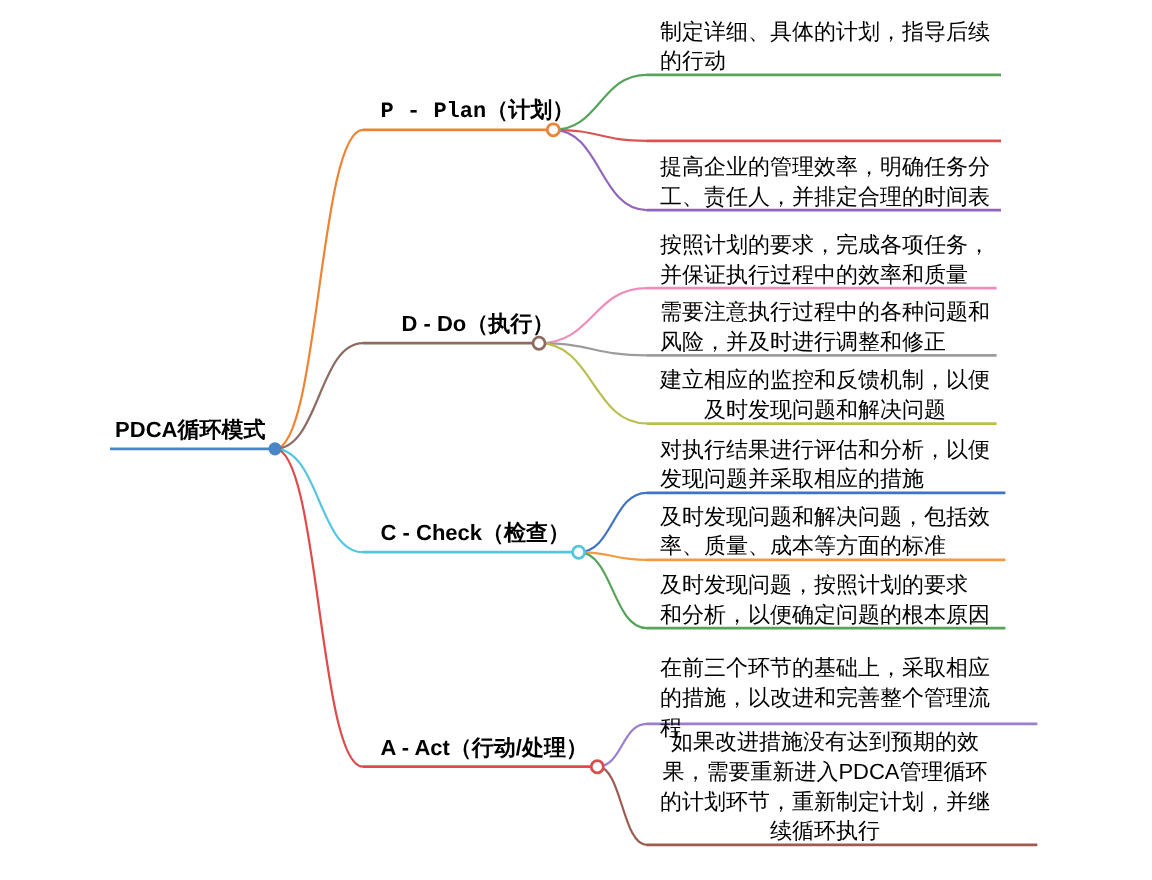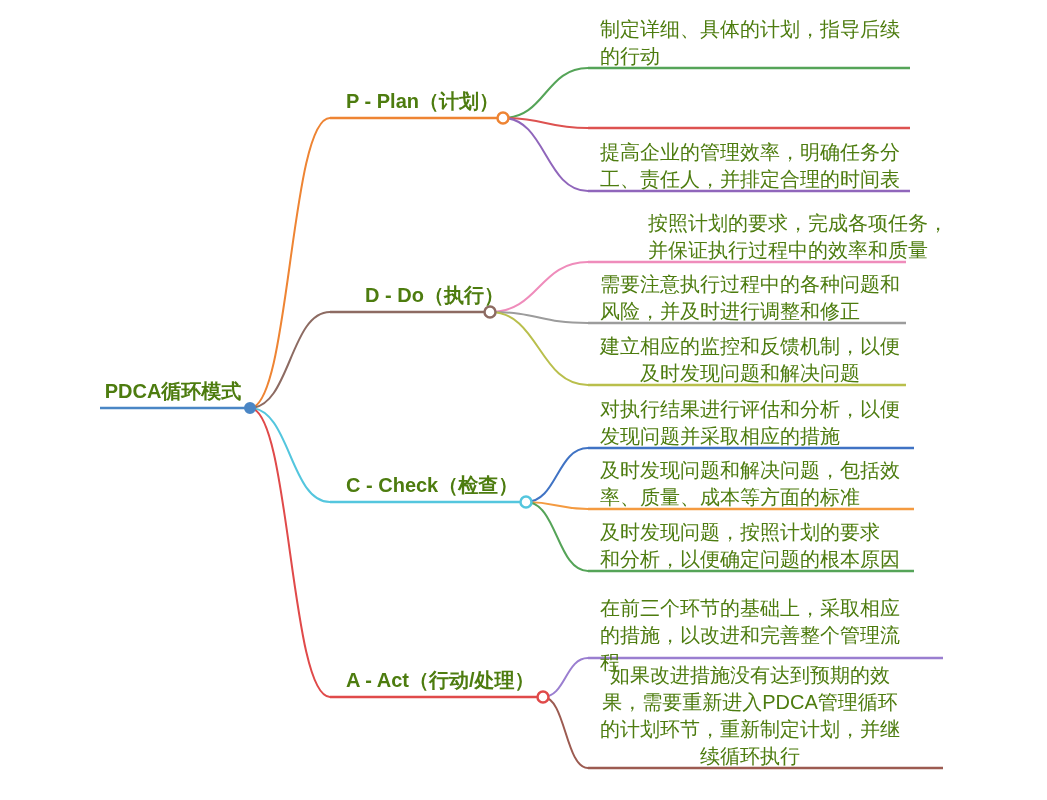--- a/index.html
+++ b/index.html
@@ -3,21 +3,21 @@
 <meta charset="utf-8">
 <style>
   html,body{margin:0;padding:0;background:#ffffff;}
   .canvas{
     position:relative;width:1047px;height:800px;background:#ffffff;overflow:hidden;
     font-family:"Liberation Sans","DejaVu Sans",sans-serif;
   }
   .canvas svg{position:absolute;left:0;top:0;}
   #nodes{position:absolute;left:0;top:0;width:100%;height:100%;pointer-events:none;}
   .label{
-    position:absolute;color:#4d7c0f;font-size:20px;line-height:27px;
+    position:absolute;color:#000000;font-size:20px;line-height:27px;
     white-space:pre;pointer-events:auto;
   }
   .root-label,.branch-label{font-weight:700;}
   .leaf-label{font-weight:400;}
 </style>
 </head>
 <body>
 
 <div class="canvas">
   <svg id="links" width="1047" height="800" viewBox="0 0 1047 800">
@@ -53,27 +53,27 @@
       <line x1="330" y1="697" x2="538" y2="697" stroke="#e04a4a" stroke-width="2.5"></line>
       <path d="M 543 697 C 565.5 697, 565.5 658, 588 658" stroke="#9a7ed0" stroke-width="2" fill="none" stroke-linecap="round"></path>
       <line x1="588" y1="658" x2="943" y2="658" stroke="#9a7ed0" stroke-width="2.5"></line>
       <path d="M 543 697 C 565.5 697, 565.5 768, 588 768" stroke="#9c5b51" stroke-width="2" fill="none" stroke-linecap="round"></path>
       <line x1="588" y1="768" x2="943" y2="768" stroke="#9c5b51" stroke-width="2.5"></line>
       <circle cx="543" cy="697" r="5.5" fill="#ffffff" stroke="#e04a4a" stroke-width="2.5"></circle>
       <circle cx="250" cy="408" r="5" fill="#4a86c5" stroke="#4a86c5" stroke-width="2"></circle>
     </svg>
   <div id="nodes">
       <div class="label root-label" style="left: 100px; top: 378px; width: 146px; text-align: center;">PDCA循环模式</div>
-      <div class="label branch-label" style="left: 346px; top: 88px;">P - Plan（计划）</div>
+      <div class="label branch-label" style="left: 346px; top: 88px; font-family: Liberation Mono, monospace;">P - Plan（计划）</div>
       <div class="label leaf-label" style="left: 600px; top: 16px;">制定详细、具体的计划，指导后续
 的行动</div>
       <div class="label leaf-label" style="left: 600px; top: 139px;">提高企业的管理效率，明确任务分
 工、责任人，并排定合理的时间表</div>
       <div class="label branch-label" style="left: 365px; top: 282px;">D - Do（执行）</div>
-      <div class="label leaf-label" style="left: 600px; top: 210px; margin-left: 48px;">按照计划的要求，完成各项任务，
+      <div class="label leaf-label" style="left: 600px; top: 210px;">按照计划的要求，完成各项任务，
 并保证执行过程中的效率和质量</div>
       <div class="label leaf-label" style="left: 600px; top: 271px;">需要注意执行过程中的各种问题和
 风险，并及时进行调整和修正</div>
       <div class="label leaf-label" style="left: 600px; top: 333px; text-align: center;">建立相应的监控和反馈机制，以便
 及时发现问题和解决问题</div>
       <div class="label branch-label" style="left: 346px; top: 472px;">C - Check（检查）</div>
       <div class="label leaf-label" style="left: 600px; top: 396px;">对执行结果进行评估和分析，以便
 发现问题并采取相应的措施</div>
       <div class="label leaf-label" style="left: 600px; top: 457px;">及时发现问题和解决问题，包括效
 率、质量、成本等方面的标准</div>

